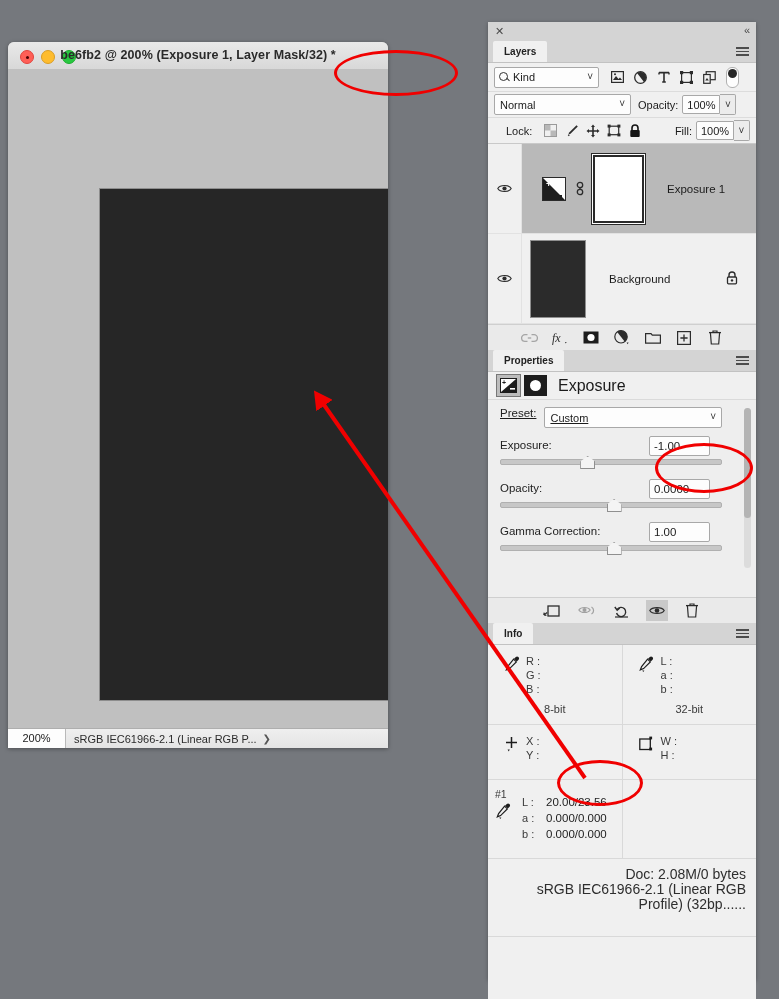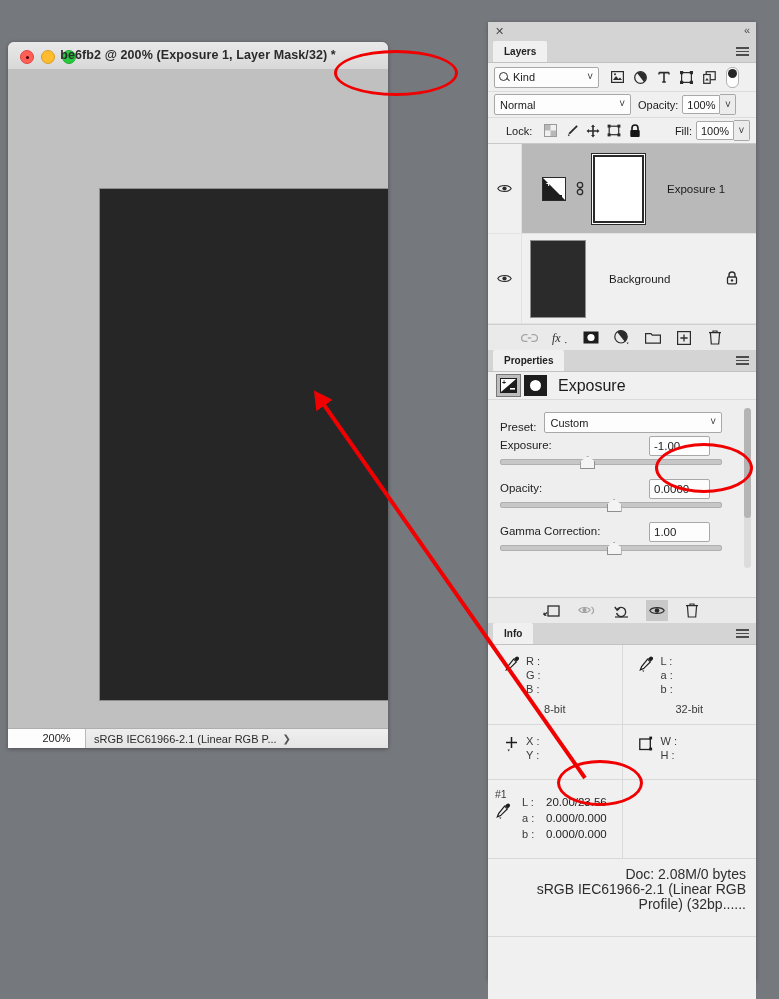--- a/index.html
+++ b/index.html
@@ -66,21 +66,20 @@
   #doc-statusbar{
     position:absolute;left:0;bottom:0;width:476px;height:19px;
     background:linear-gradient(180deg,#efefef 0%,#e4e4e4 100%);
     border-top:1px solid #aeaeae;
     display:flex;align-items:center;
   }
   #zoom-field{
     width:57px;height:19px;line-height:19px;text-align:center;
     font-size:11px;color:#222;background:#fdfdfd;
     border-right:1px solid #b9b9b9;
-    padding-left:20px;
   }
   #status-profile{
     padding-left:8px;font-size:11px;color:#2b2b2b;
     display:flex;align-items:center;gap:6px;
   }
   #status-profile .chev{font-size:10px;color:#555;}
 
   
   #dock{
     left:488px;top:22px;width:268px;height:958px;
@@ -224,21 +223,21 @@
     display:flex;align-items:center;justify-content:center;position:relative;
   }
   .prop-mask-box{
     width:23px;height:21px;background:#1d1d1d;margin-left:3px;
     display:flex;align-items:center;justify-content:center;
   }
   .prop-mask-box .dot{width:11px;height:11px;border-radius:50%;background:#fff;}
   #props-title{margin-left:11px;font-size:16px;color:#1b1b1b;}
 
   #props-body{background:#eeeeee;height:197px;position:relative;padding:0 12px;}
-  .prop-row{display:flex;align-items:flex-end;height:27px;}
+  .prop-row{display:flex;align-items:flex-start;height:27px;text-decoration:underline;}
   .prop-label{font-size:11.5px;color:#222;}
   .preset-select{
     flex:1;height:19px;margin-left:8px;background:#fdfdfd;border:1px solid #a8a8a8;
     border-radius:2px;position:relative;display:flex;align-items:center;
     padding-left:5px;font-size:11px;margin-right:22px;
   }
   .preset-select .cv{position:absolute;right:5px;top:3px;font-size:10px;color:#333;}
   .val-box{
     position:absolute;right:34px;height:18px;width:55px;
     background:#fdfdfd;border:1px solid #a8a8a8;border-radius:2px;

